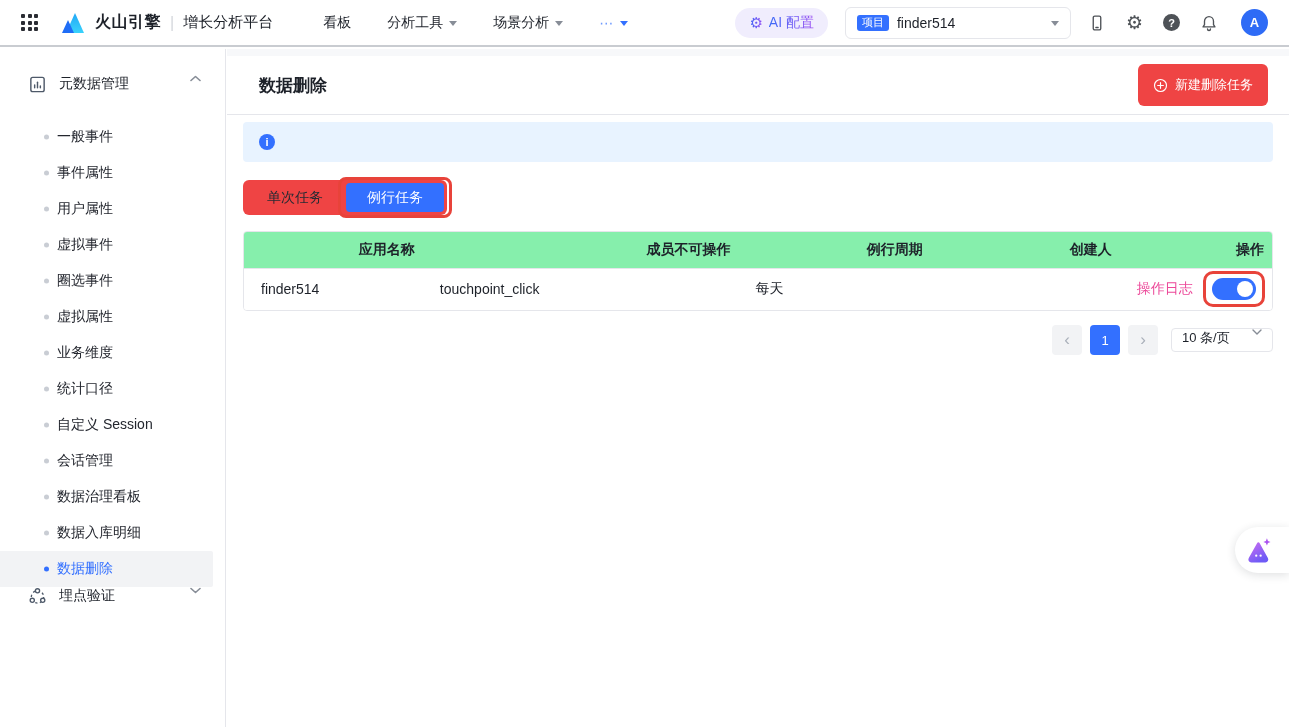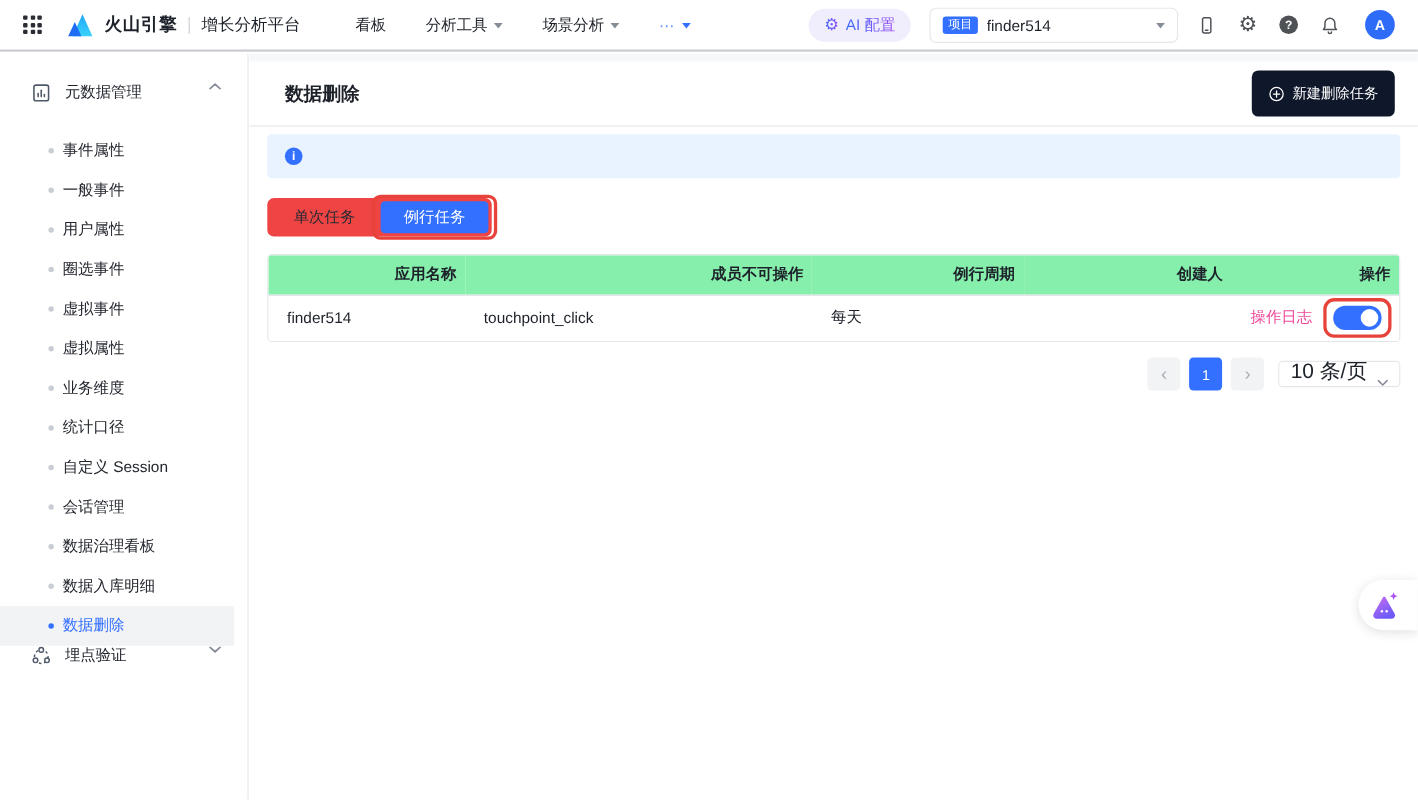--- a/index.html
+++ b/index.html
@@ -48,21 +48,21 @@
   .side-section.active { color:#3370ff; }
   .side-item { height:36px; display:flex; align-items:center; padding-left:57px; position:relative; cursor:pointer; color:#23262e; }
   .side-item::before { content:""; position:absolute; left:44px; top:50%; transform:translateY(-50%); width:5px; height:5px; border-radius:50%; background:#c9cdd4; }
   .side-item.active { color:#3370ff; background:#f2f3f5; border-radius:0 2px 2px 0; margin-right:12px; padding-right:0; }
   .side-item.active::before { background:#3370ff; }
   
   .content { position:absolute; left:227px; top:49px; right:0; bottom:0; background:#fff; }
   .top-strip { height:7px; background:#f7f8fa; }
   .page-header { height:59px; background:#fff; border-bottom:1px solid #e5e6eb; display:flex; align-items:center; padding:0 21px 0 32px; }
   .page-title { font-size:17px; font-weight:700; }
-  .primary-btn { margin-left:auto; height:42px; background:#0f172a; color:#fff; border:none; border-radius:6px; padding:0 15px; font-size:13px; display:flex; align-items:center; gap:7px; cursor:pointer; font-family:inherit; }
+  .primary-btn { margin-left:auto; height:42px; background:#ef4444; color:#fff; border:none; border-radius:6px; padding:0 15px; font-size:13px; display:flex; align-items:center; gap:7px; cursor:pointer; font-family:inherit; }
   .banner { margin:7px 16px 0; background:#e8f3ff; border-radius:4px; padding:11px 16px 12px; display:flex; gap:9px; }
   .info-icon { flex:none; width:16px; height:16px; border-radius:50%; background:#3370ff; color:#fff; font-size:11px; font-weight:700; display:flex; align-items:center; justify-content:center; margin-top:1px; }
   .banner-title { font-size:14px; font-weight:700; line-height:17px; }
   .banner-lines { margin-top:6px; font-size:13px; color:#4f545c; line-height:21px; }
   .tabs-row { margin:18px 16px 0; display:flex; }
   .tab-group { background:#ef4444; border-radius:6px; padding:3px; display:flex; gap:2px; }
   .tab { padding:5px 21px; font-size:14px; border-radius:4px; cursor:pointer; line-height:19px; color:#272b33; }
   .tab.active { background:#3370ff; color:#fff; position:relative; }
   .annotation { position:absolute; border:3px solid #e8433a; border-radius:8px; pointer-events:none; z-index:9; }
   .tab .annotation { inset:-6px -8px; }
@@ -72,21 +72,21 @@
   tbody td { background:#fff; height:42px; padding:0 8px 0 17px; }
   .action-cell { display:flex; align-items:center; gap:19px; }
   .link { color:#ec4899; cursor:pointer; }
   .toggle-outer { position:relative; display:inline-flex; }
   .toggle { width:44px; height:22px; border-radius:11px; background:#3370ff; position:relative; cursor:pointer; }
   .toggle::after { content:""; position:absolute; top:3px; right:3px; width:16px; height:16px; border-radius:50%; background:#fff; }
   .toggle-outer .annotation { inset:-7px -9px; border-radius:10px; }
   .pagination { margin:14px 16px 0; display:flex; justify-content:flex-end; align-items:center; gap:8px; }
   .page-btn { width:30px; height:30px; border-radius:4px; background:#f2f3f5; display:flex; align-items:center; justify-content:center; color:#aab0ba; font-size:17px; cursor:pointer; line-height:1; padding-bottom:2px; }
   .page-btn.current { background:#3370ff; color:#fff; font-size:13px; padding-bottom:0; }
-  .page-size { margin-left:5px; height:24px; min-width:102px; background:#fff; border:1px solid #e5e6eb; border-radius:4px; display:flex; align-items:flex-end; justify-content:space-between; padding:0 10px; gap:9px; font-size:19px; cursor:pointer; }
+  .page-size { margin-left:5px; height:24px; min-width:102px; background:#fff; border:1px solid #e5e6eb; border-radius:4px; display:flex; align-items:flex-start; justify-content:space-between; padding:0 10px; gap:9px; font-size:13px; cursor:pointer; }
   
   .assistant { position:absolute; top:527px; right:0; width:54px; height:46px; background:#fff; border-radius:23px 0 0 23px; box-shadow:0 2px 10px rgba(31,35,41,.14); display:flex; align-items:center; padding-left:11px; cursor:pointer; z-index:30; }
 </style>
 </head>
 <body>
 
 <div class="navbar">
   <div class="app-grid">
     <i></i>
       <i></i>
@@ -170,33 +170,33 @@
       <line x1="7" y1="13.5" x2="7" y2="10.5" stroke-linecap="round"></line>
       <line x1="10" y1="13.5" x2="10" y2="7.5" stroke-linecap="round"></line>
       <line x1="13" y1="13.5" x2="13" y2="11.5" stroke-linecap="round"></line>
     </svg>
     <span class="sec-label">元数据管理</span>
     <svg width="11" height="7" viewBox="0 0 11 7" fill="none" stroke="#878d97" stroke-width="1.6">
       <polyline points="1,5.5 5.5,1.5 10,5.5" stroke-linecap="round" stroke-linejoin="round"></polyline>
     </svg>
   </div>
   <div class="side-item">
+      <span>一般事件</span>
+    </div>
+  <div class="side-item">
       <span>事件属性</span>
     </div>
   <div class="side-item">
-      <span>一般事件</span>
-    </div>
-  <div class="side-item">
       <span>用户属性</span>
     </div>
   <div class="side-item">
+      <span>虚拟事件</span>
+    </div>
+  <div class="side-item">
       <span>圈选事件</span>
-    </div>
-  <div class="side-item">
-      <span>虚拟事件</span>
     </div>
   <div class="side-item">
       <span>虚拟属性</span>
     </div>
   <div class="side-item">
       <span>业务维度</span>
     </div>
   <div class="side-item">
       <span>统计口径</span>
     </div>

